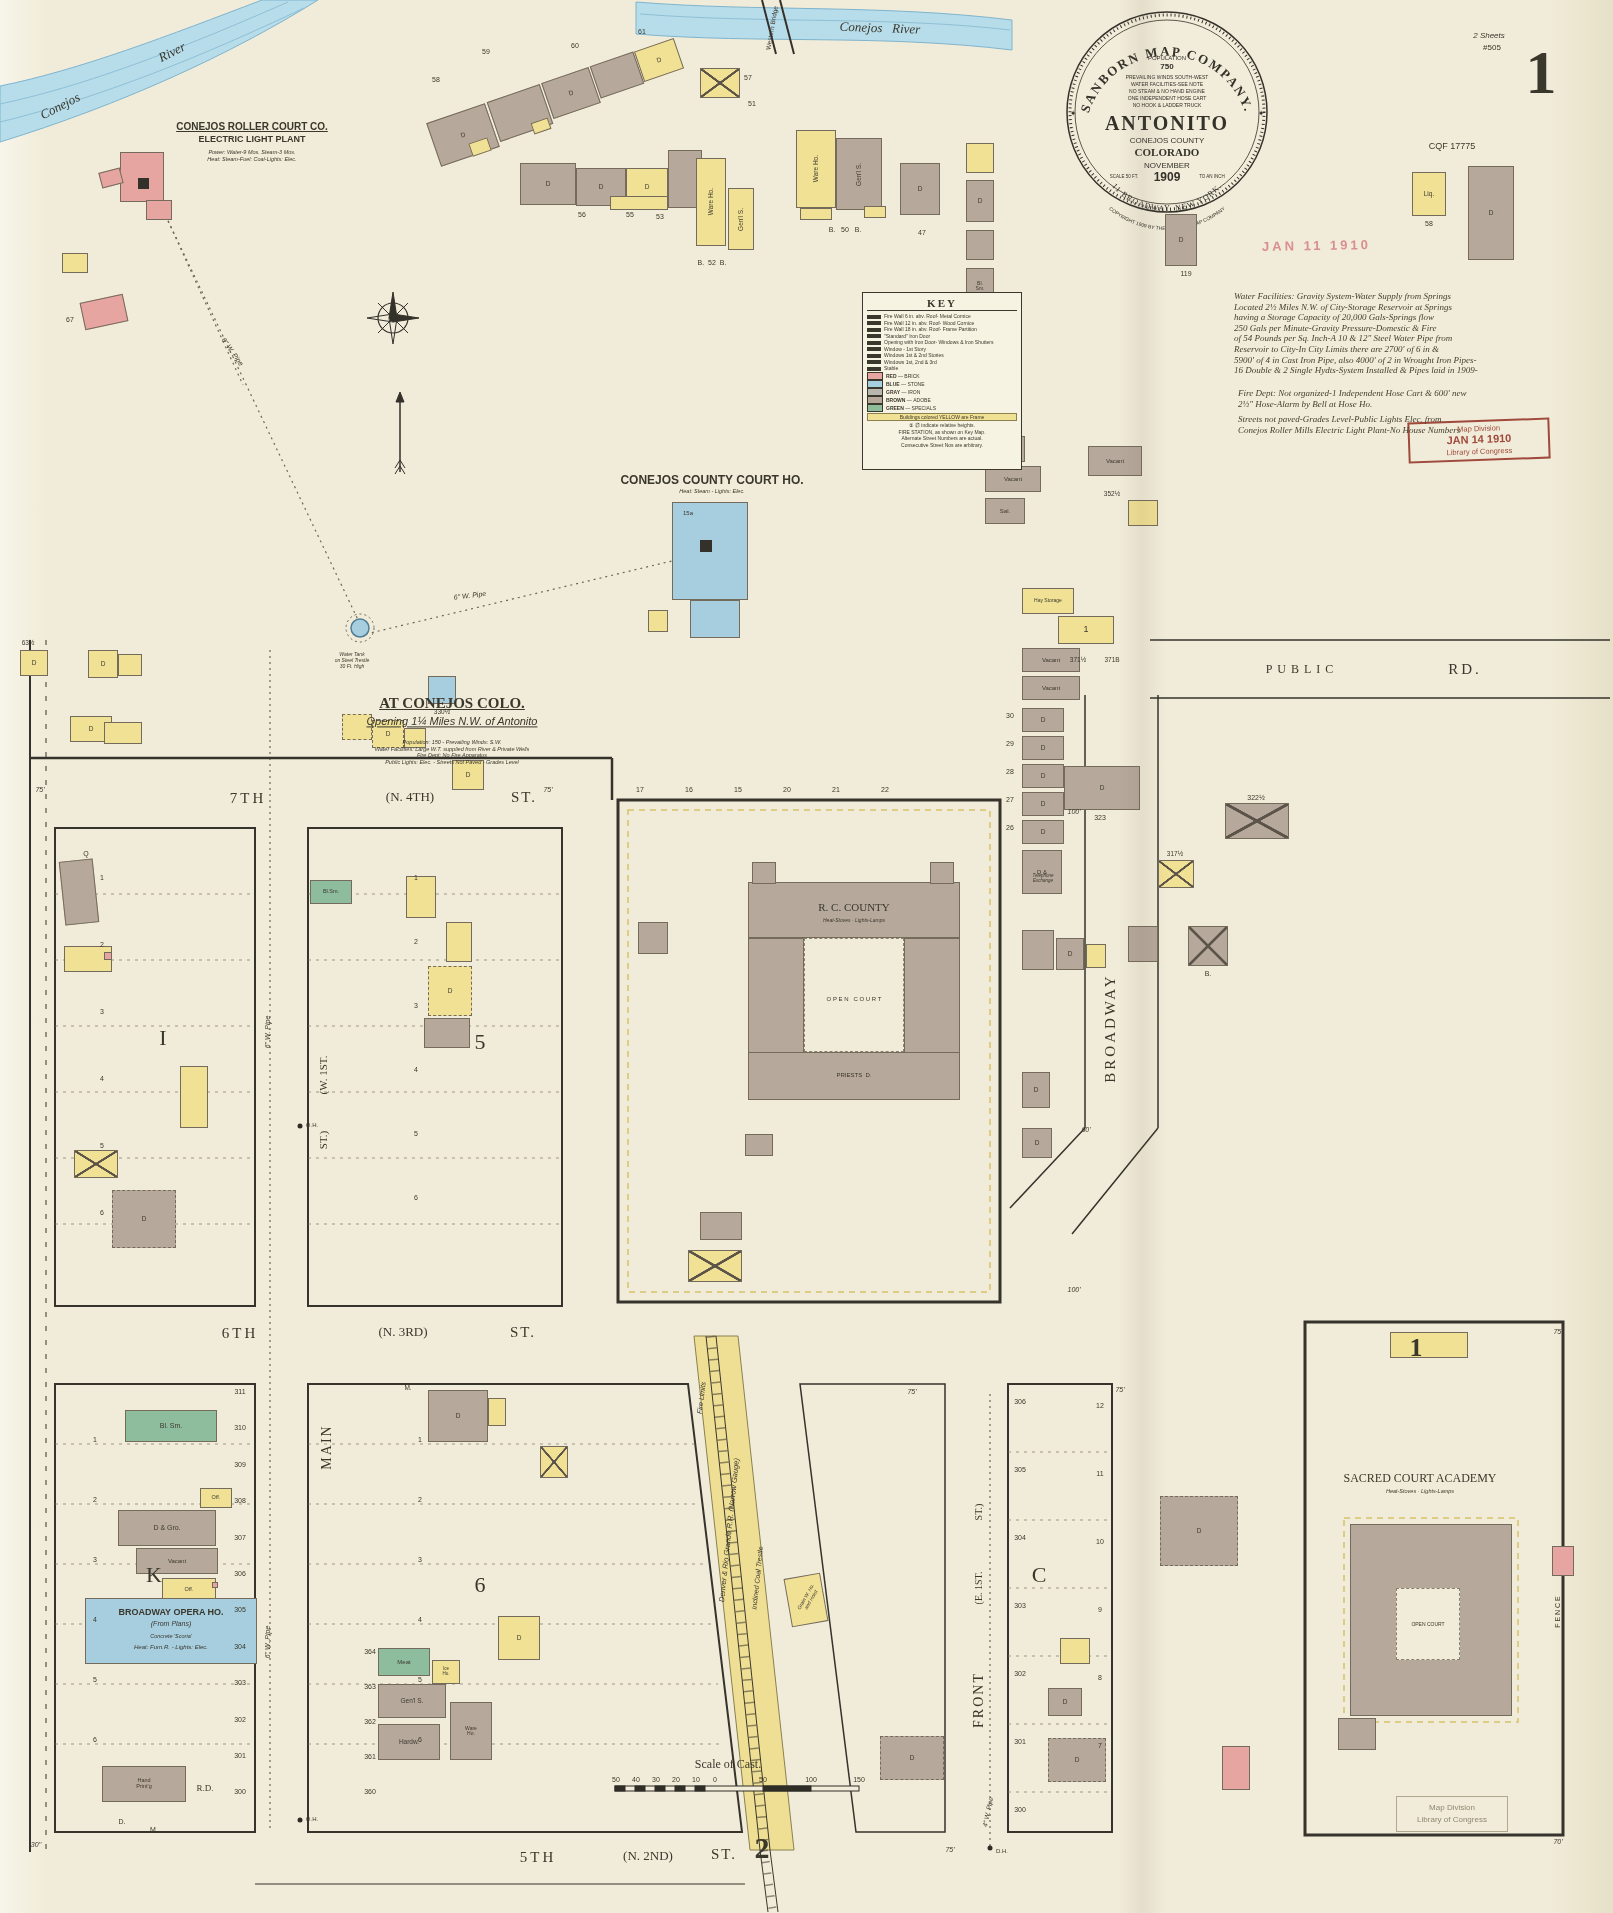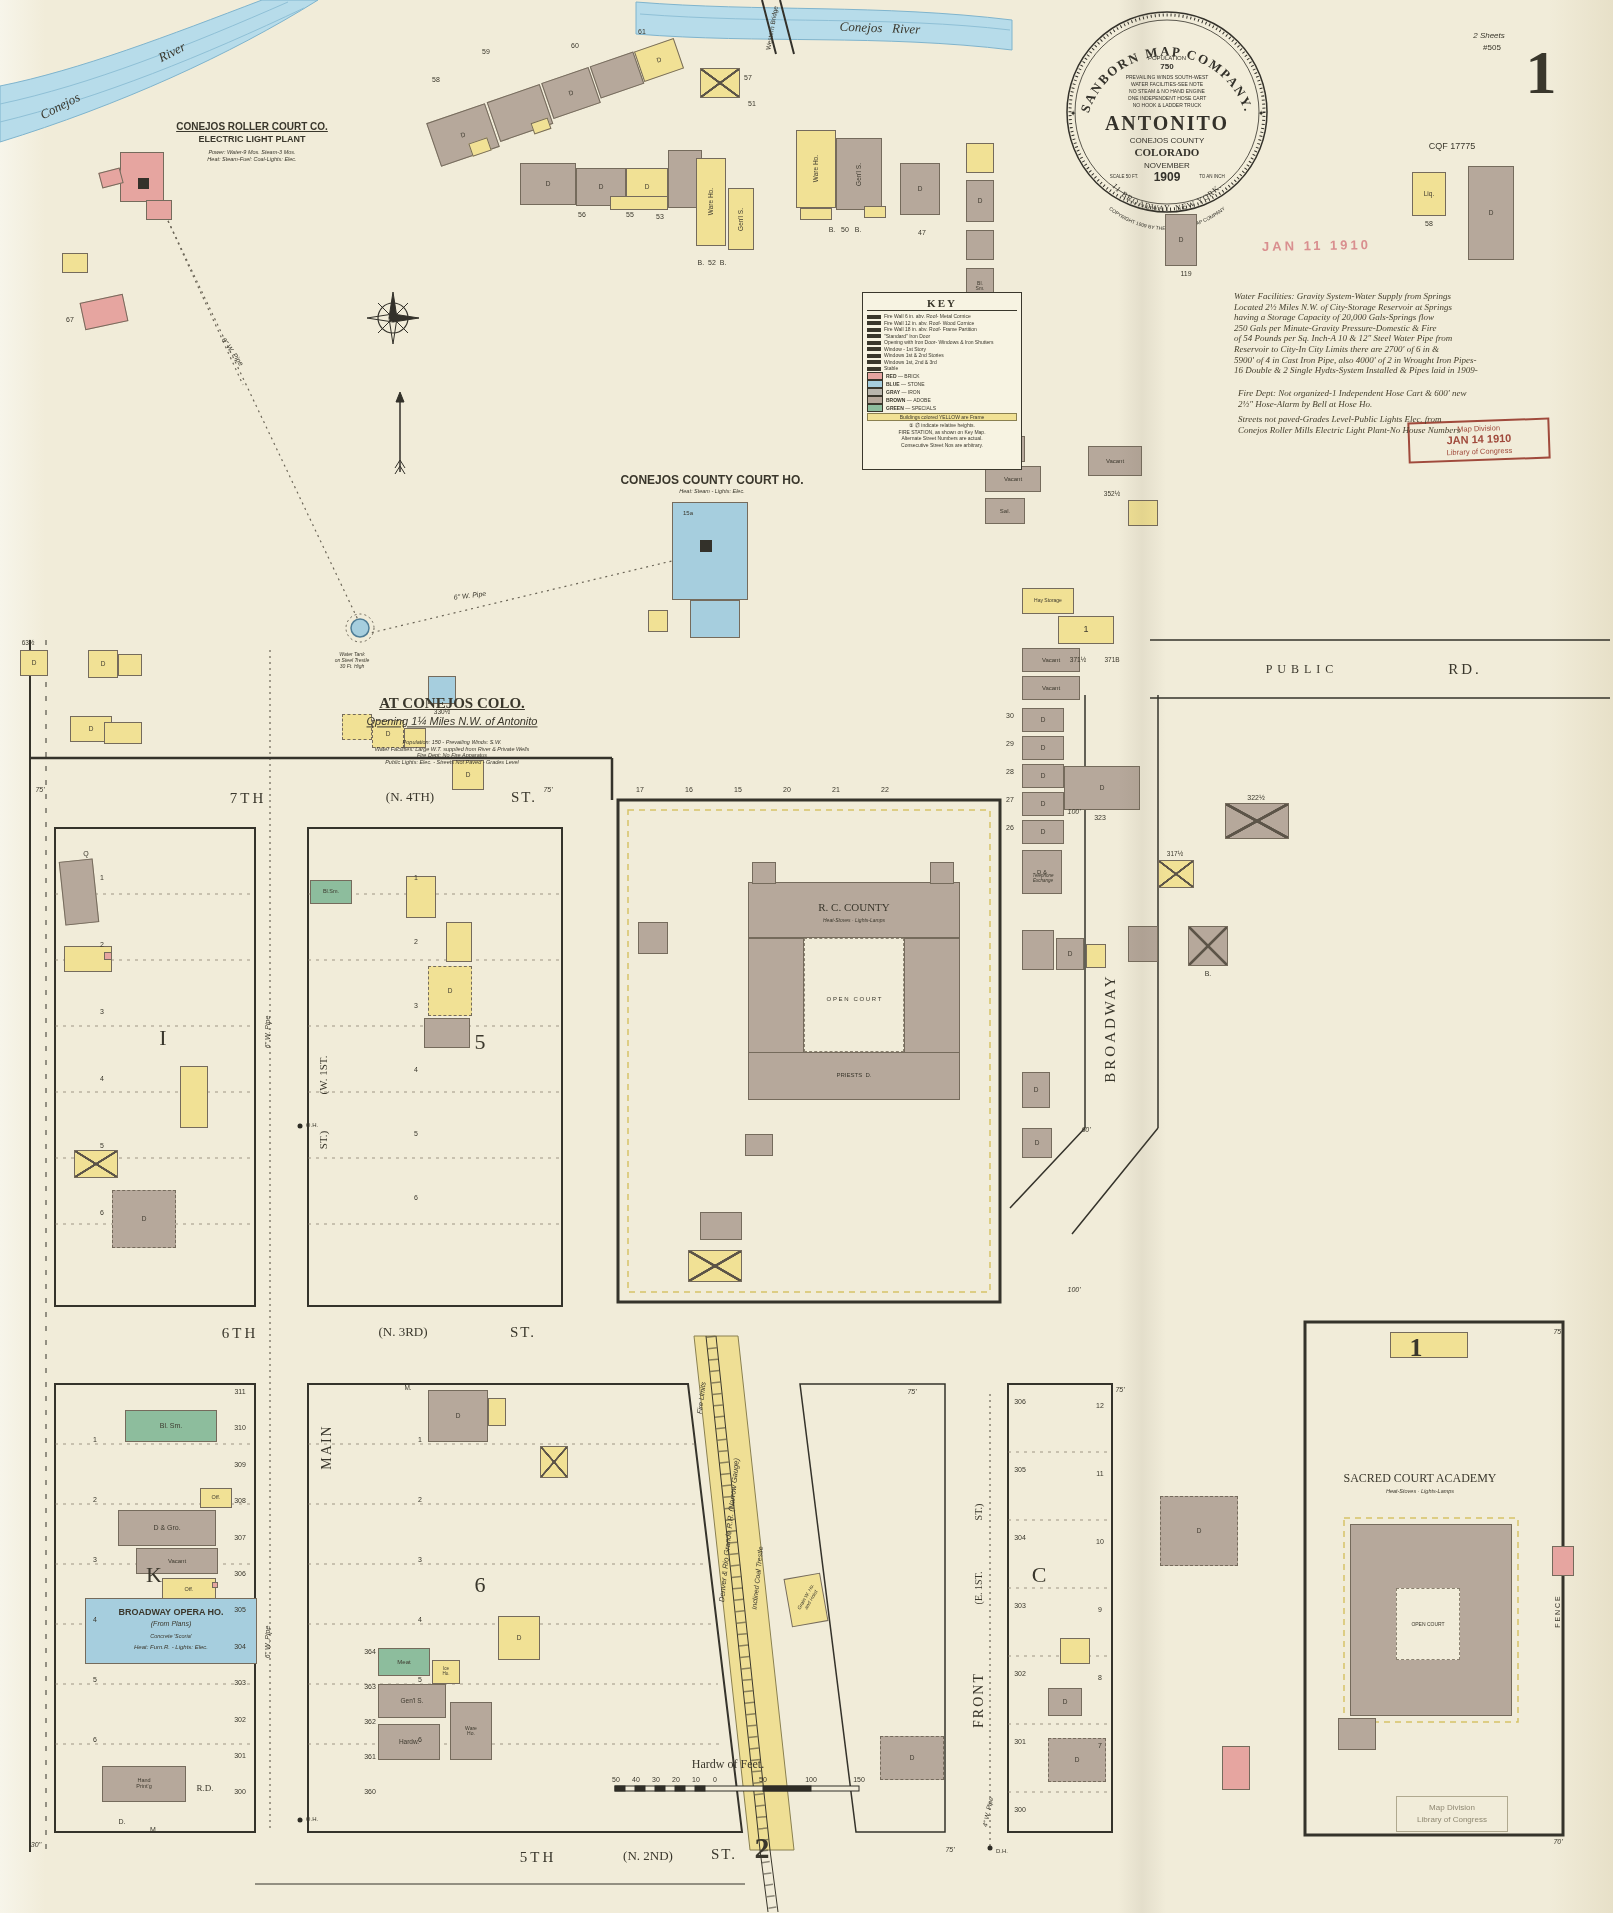--- a/index.html
+++ b/index.html
@@ -497,21 +497,21 @@
       <div class="lbl" style="left: 1420px; top: 1491px; font-size: 5.5px; transform: translate(-50%, -50%); font-style: italic;">Heat-Stoves · Lights-Lamps</div>
       <div class="lbl" style="left: 1428px; top: 1624px; font-size: 5px; transform: translate(-50%, -50%);">OPEN COURT</div>
       <div class="lbl" style="left: 1558px; top: 1612px; font-size: 7px; transform: translate(-50%, -50%) rotate(-90deg);">F E N C E</div>
       <div class="lbl" style="left: 171px; top: 1612px; font-size: 9px; transform: translate(-50%, -50%); font-weight: bold;">BROADWAY OPERA HO.</div>
       <div class="lbl" style="left: 171px; top: 1624px; font-size: 7px; transform: translate(-50%, -50%); font-style: italic;">(From Plans)</div>
       <div class="lbl" style="left: 171px; top: 1636px; font-size: 5.5px; transform: translate(-50%, -50%); font-style: italic;">Concrete 'Scoria'</div>
       <div class="lbl" style="left: 171px; top: 1648px; font-size: 6px; transform: translate(-50%, -50%); font-style: italic;">Heat: Furn.R. - Lights: Elec.</div>
       <div class="lbl serif" style="left: 205px; top: 1788px; font-size: 9px; transform: translate(-50%, -50%);">R.D.</div>
       <div class="lbl" style="left: 122px; top: 1822px; font-size: 7px; transform: translate(-50%, -50%);">D.</div>
       <div class="lbl" style="left: 154px; top: 1830px; font-size: 7px; transform: translate(-50%, -50%);">M.</div>
-      <div class="lbl serif" style="left: 728px; top: 1764px; font-size: 12px; transform: translate(-50%, -50%);">Hardw of Feet.</div>
+      <div class="lbl serif" style="left: 728px; top: 1764px; font-size: 12px; transform: translate(-50%, -50%);">Scale of Cast.</div>
       <div class="lbl" style="left: 616px; top: 1780px; font-size: 7px; transform: translate(-50%, -50%);">50</div>
       <div class="lbl" style="left: 636px; top: 1780px; font-size: 7px; transform: translate(-50%, -50%);">40</div>
       <div class="lbl" style="left: 656px; top: 1780px; font-size: 7px; transform: translate(-50%, -50%);">30</div>
       <div class="lbl" style="left: 676px; top: 1780px; font-size: 7px; transform: translate(-50%, -50%);">20</div>
       <div class="lbl" style="left: 696px; top: 1780px; font-size: 7px; transform: translate(-50%, -50%);">10</div>
       <div class="lbl" style="left: 715px; top: 1780px; font-size: 7px; transform: translate(-50%, -50%);">0</div>
       <div class="lbl" style="left: 763px; top: 1780px; font-size: 7px; transform: translate(-50%, -50%);">50</div>
       <div class="lbl" style="left: 811px; top: 1780px; font-size: 7px; transform: translate(-50%, -50%);">100</div>
       <div class="lbl" style="left: 859px; top: 1780px; font-size: 7px; transform: translate(-50%, -50%);">150</div>
       <div class="lbl" style="left: 702px; top: 1398px; font-size: 7px; transform: translate(-50%, -50%) rotate(-83deg); font-style: italic;">Fire Limits</div>

